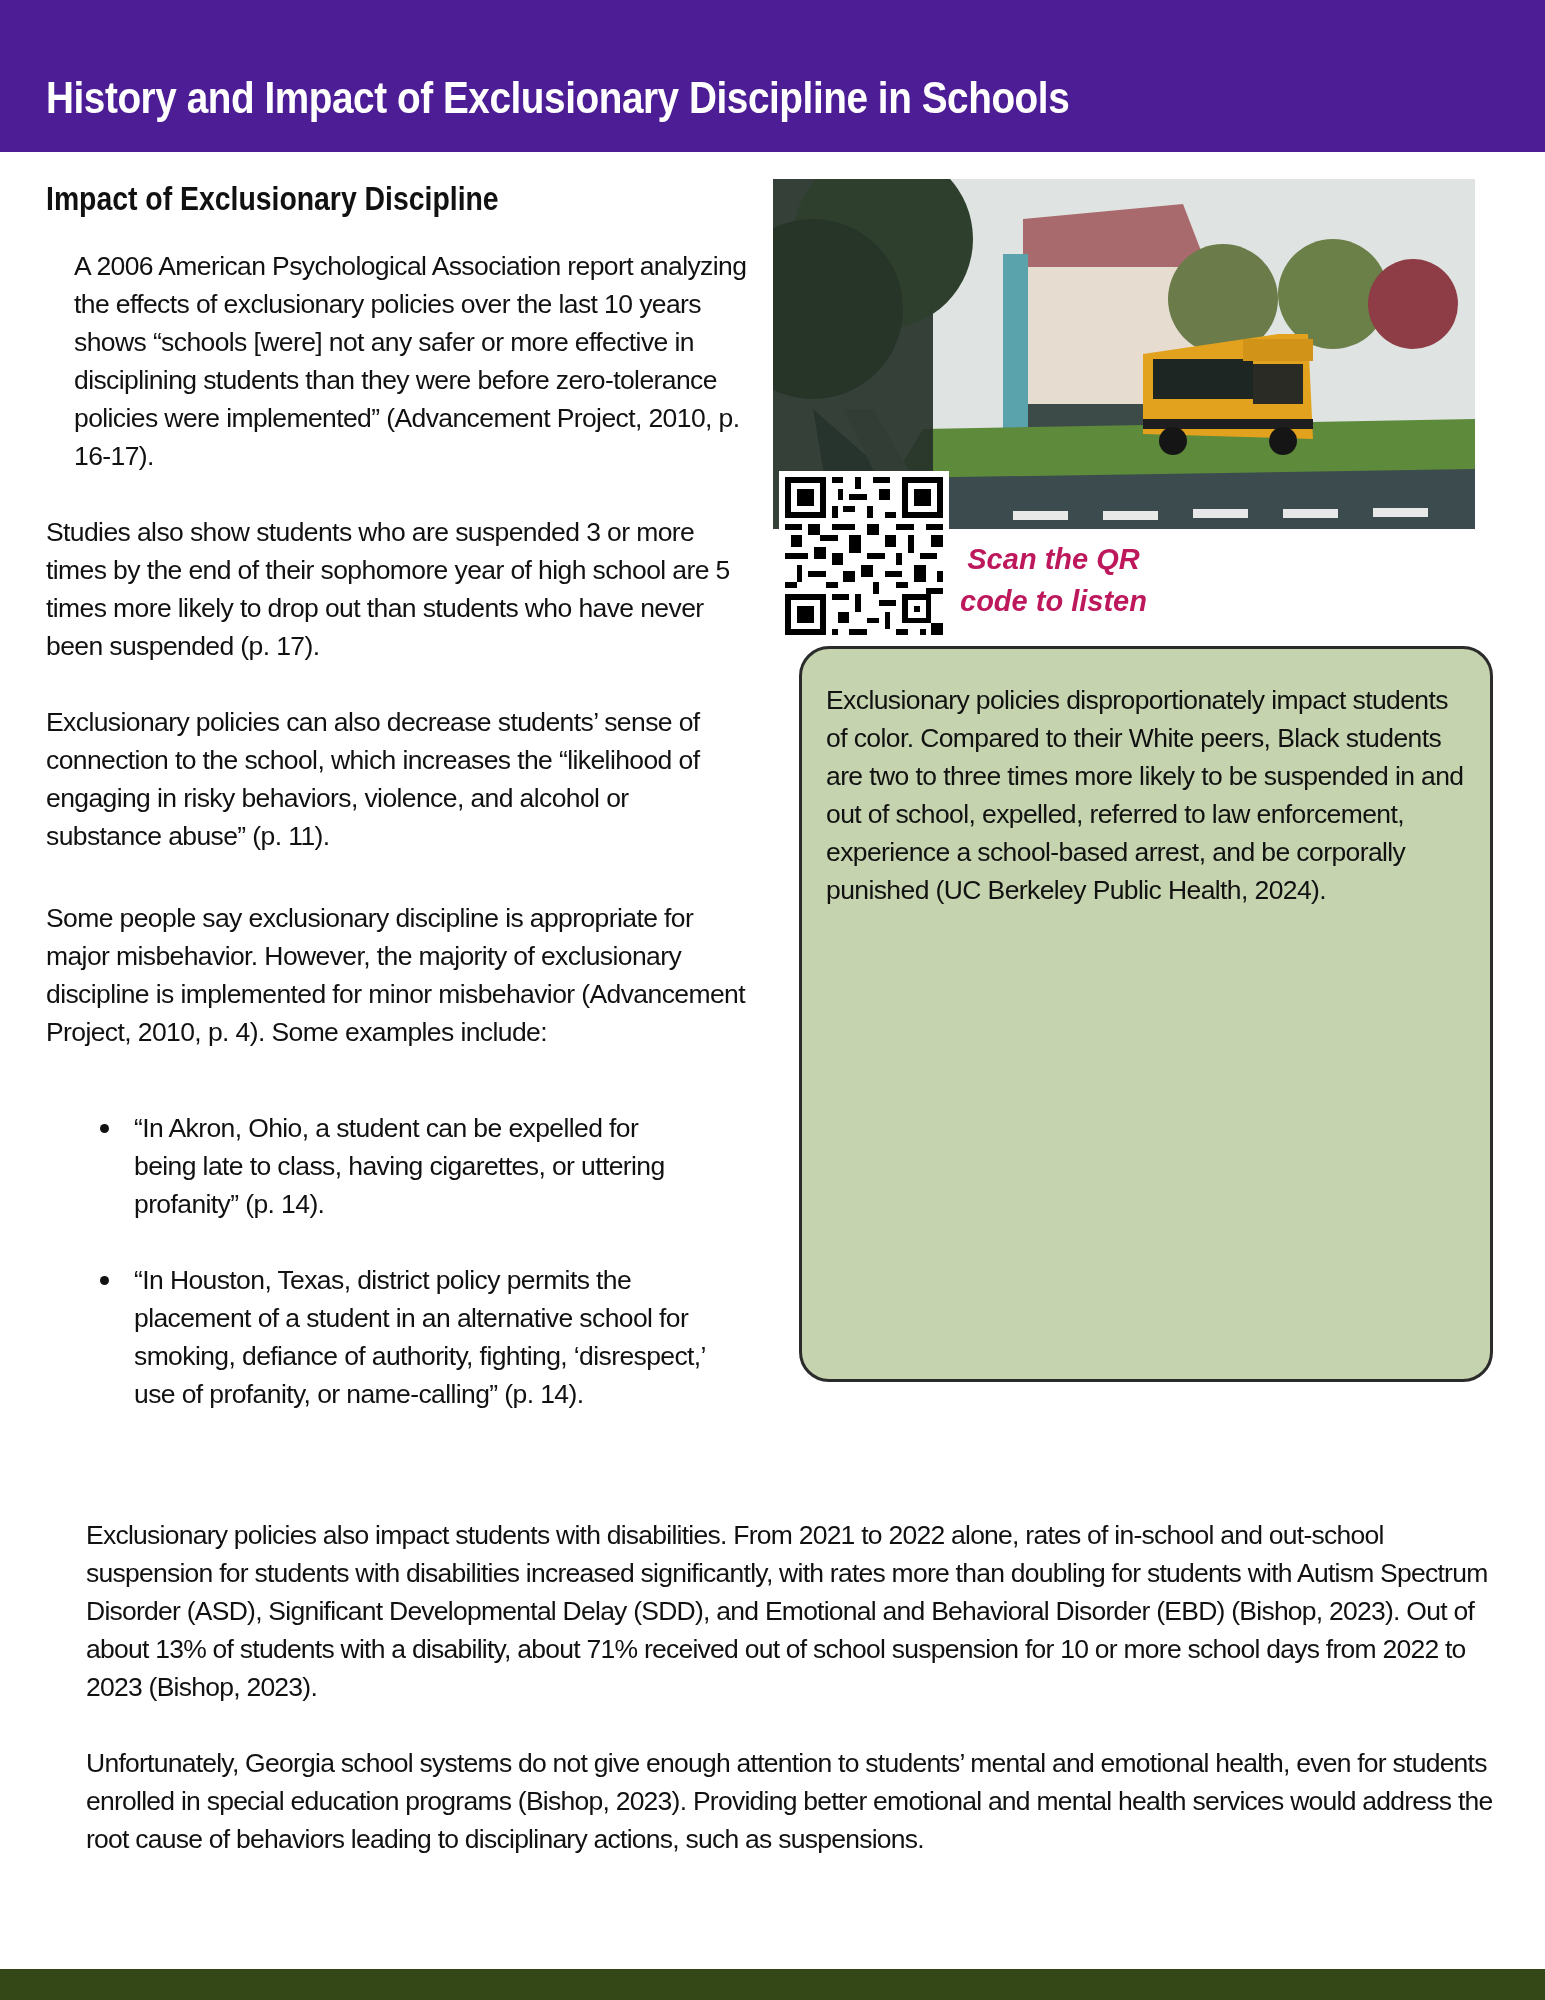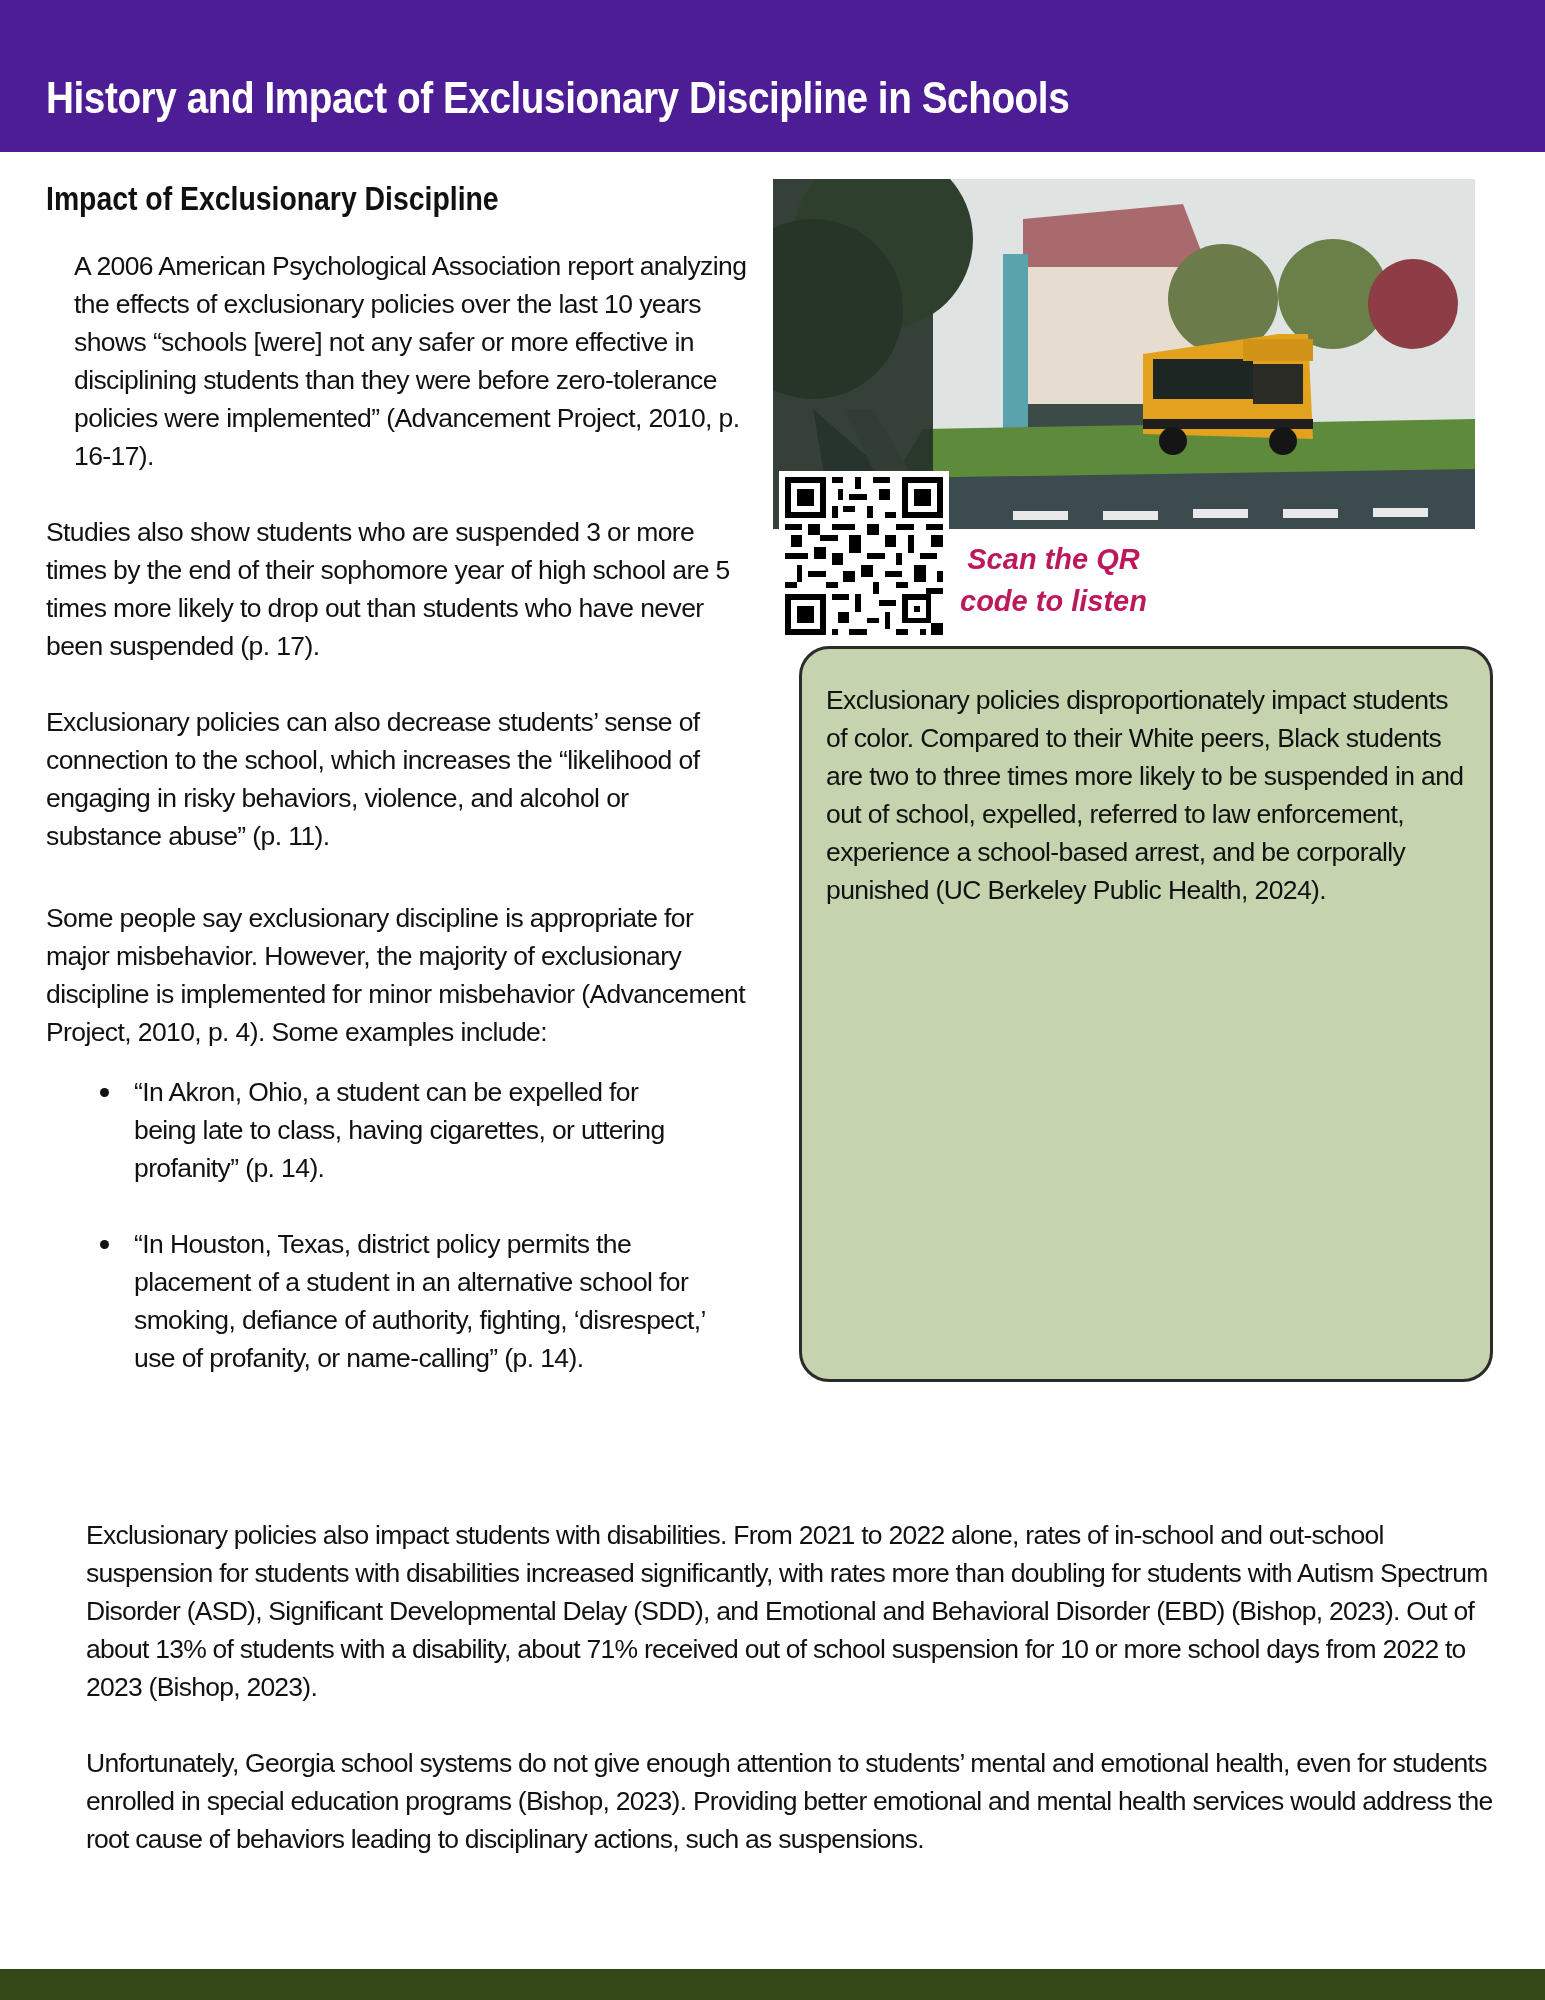--- a/index.html
+++ b/index.html
@@ -32,21 +32,21 @@
     height: 44px;
   }
   .body-text {
     font-size: 26.5px; line-height: 38px; color: #111;
     letter-spacing: -0.6px; margin: 0;
   }
   .p1 { position: absolute; left: 46px; top: 247px; width: 700px; margin-left: 28px; }
   .p2 { position: absolute; left: 46px; top: 513px; width: 700px; }
   .p3 { position: absolute; left: 46px; top: 703px; width: 700px; }
   .p4 { position: absolute; left: 46px; top: 899px; width: 700px; }
-  .bullets { position: absolute; left: 46px; top: 1073px; width: 660px; }
+  .bullets { position: absolute; left: 46px; top: 1109px; width: 660px; }
   .bullet-item { position: relative; padding-left: 88px; margin-bottom: 38px; }
   .bullet-dot {
     position: absolute; left: 54px; top: 15px; width: 9px; height: 9px;
     border-radius: 50%; background: #111;
   }
   .photo {
     position: absolute; left: 773px; top: 179px; width: 702px; height: 350px;
     overflow: hidden; background: #5d6a68;
   }
   .qr {

